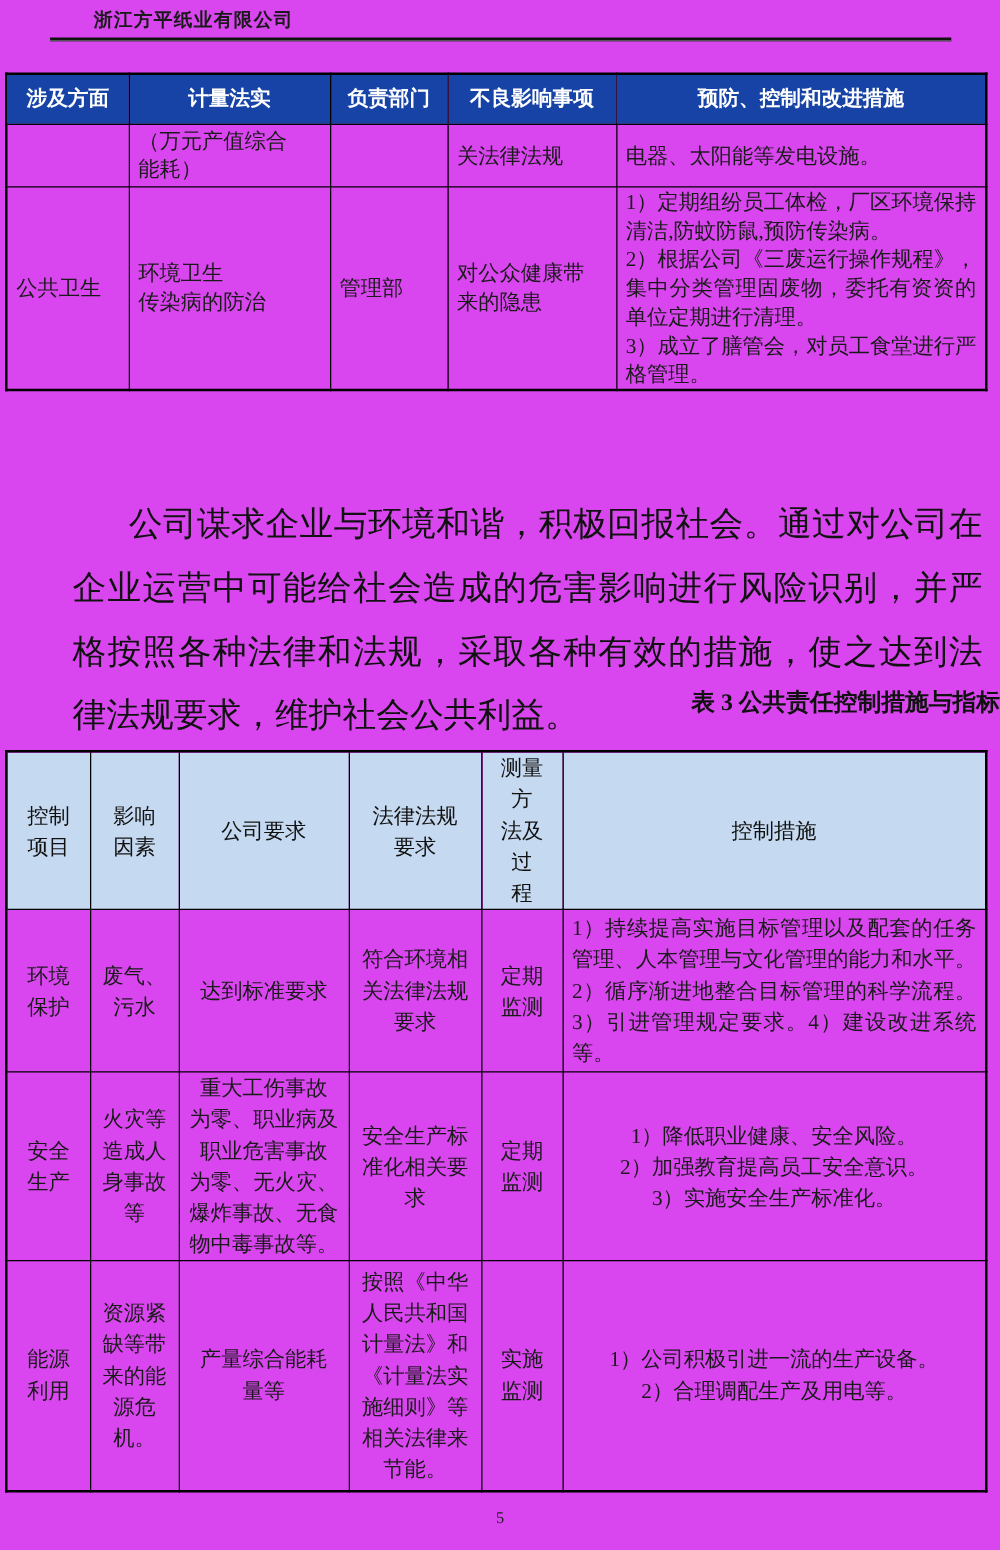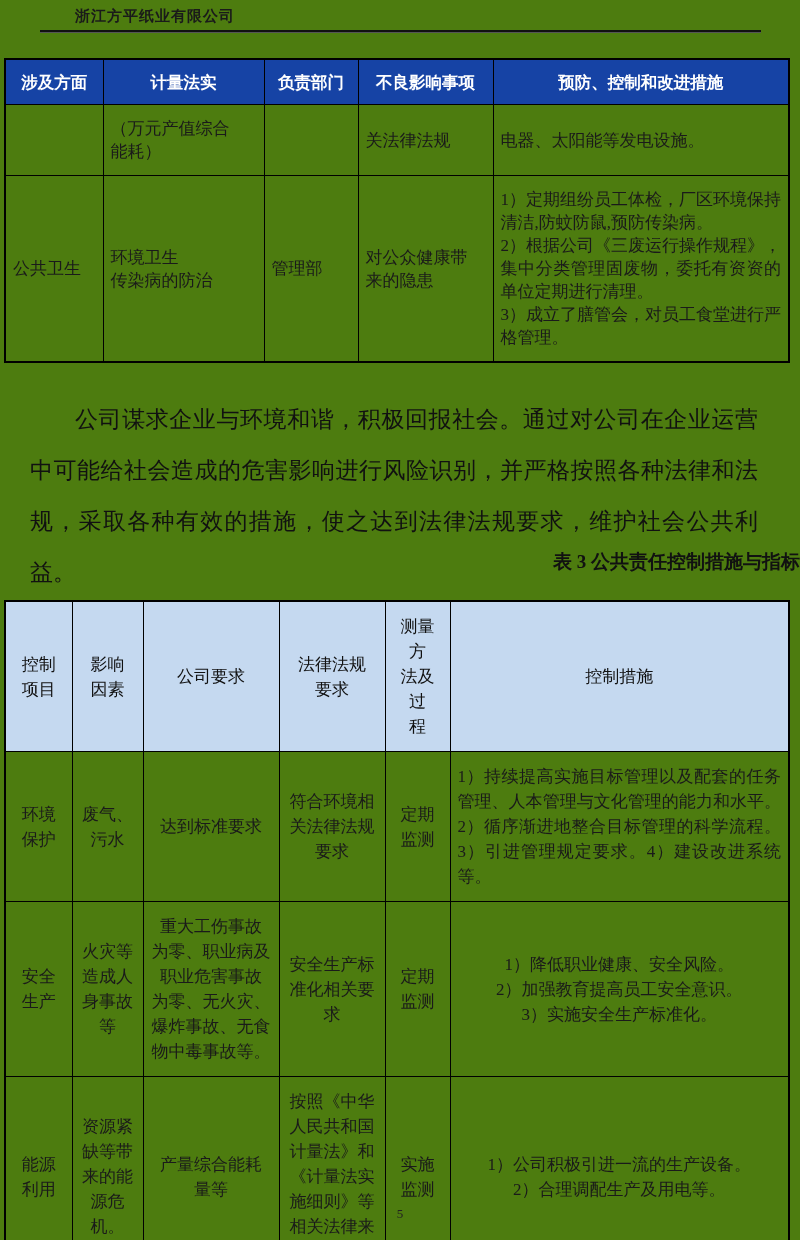--- a/index.html
+++ b/index.html
@@ -2,21 +2,21 @@
 <html style="--accent-blue: #1643A5; --light-blue: #C5D9F0;"><head>
 <meta charset="utf-8">
 <style>
   html, body { margin: 0; padding: 0; background: #e8e8e8; }
   * { box-sizing: border-box; }
   .page {
     position: relative;
     width: 800px;
     height: 1240px;
     margin: 0 auto;
-    background: #4d7c0f;
+    background: #d946ef;
     font-family: "Liberation Serif", "DejaVu Serif", serif;
     color: #1a1a1a;
     overflow: hidden;
   }
 
   
   .hdr-left {
     position: absolute; top: 7px; left: 75px;
     font-size: 15px; font-weight: bold; letter-spacing: 1px;
   }
@@ -35,21 +35,21 @@
     position: absolute;
     border-collapse: collapse;
     table-layout: fixed;
     border: 2px solid #000;
   }
   th, td {
     border: 1px solid #000;
     overflow: hidden;
     white-space: pre-line;
     vertical-align: middle;
-    padding: 12px 7px;
+    padding: 0 7px;
   }
 
   
   .t1 { top: 58px; left: 4px; width: 786px; font-size: 17px; }
   .t1 td { line-height: 23px; text-align: left; }
   .t1 th {
     background: var(--accent-blue, #1643A5);
     color: #ffffff;
     font-family: "Liberation Sans", "DejaVu Sans", sans-serif;
     font-weight: bold;
@@ -59,22 +59,22 @@
   }
   .t1 tr.h  { height: 40px; }
   .t1 tr.r0 { height: 50px; margin-left: 28px; }
   .t1 tr.r1 { height: 82px; }
   .t1 tr.r2 { height: 161px; }
   .t1 td.jy { text-align: justify; }
 
   
   .para {
     position: absolute;
-    top: 394px; left: 30px; width: 728px;
-    font-size: 23px;
+    top: 394px; left: 58px; width: 728px;
+    font-size: 27px;
     line-height: 51px;
     text-align: justify;
     text-indent: 45px;
     color: #111;
   }
 
   
   .caption {
     position: absolute;
     top: 549px; left: 0; width: 100%;

